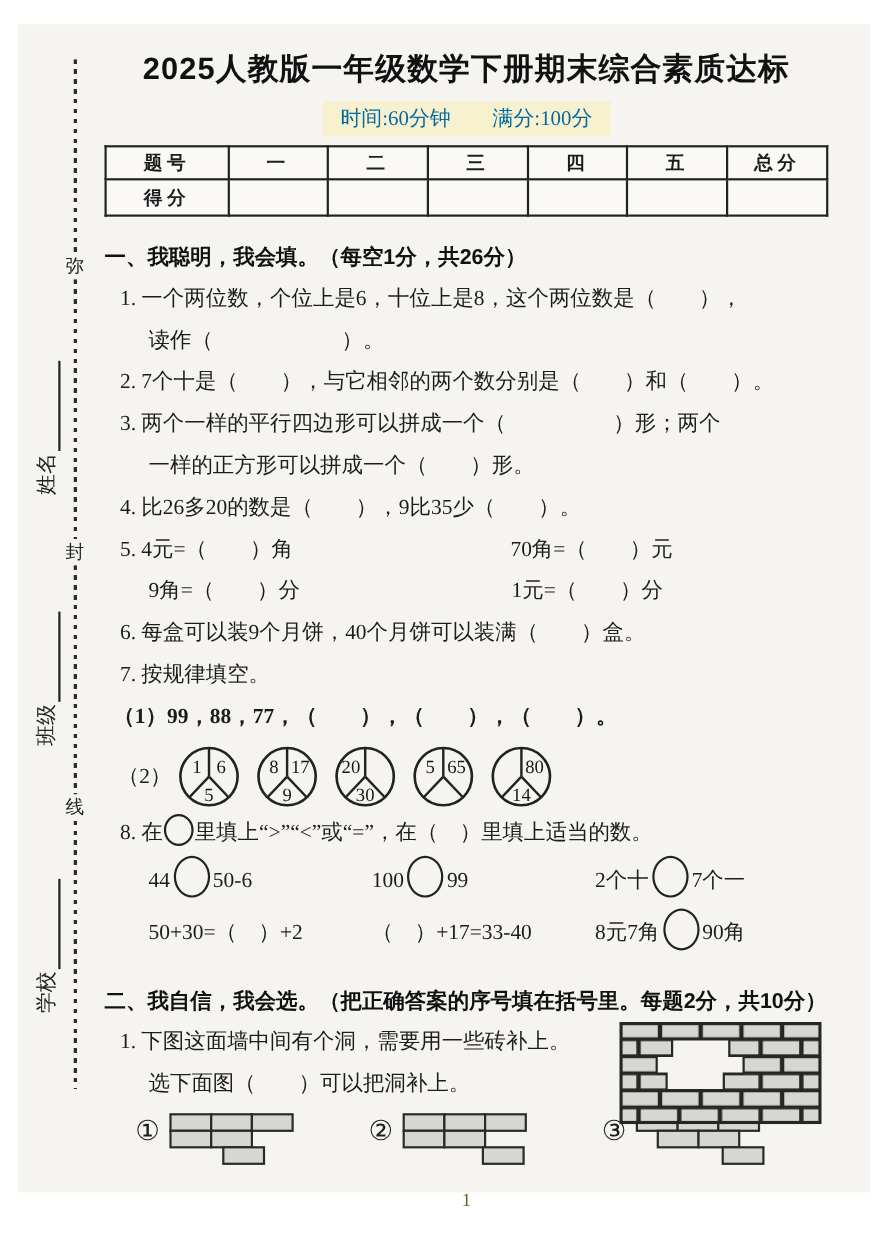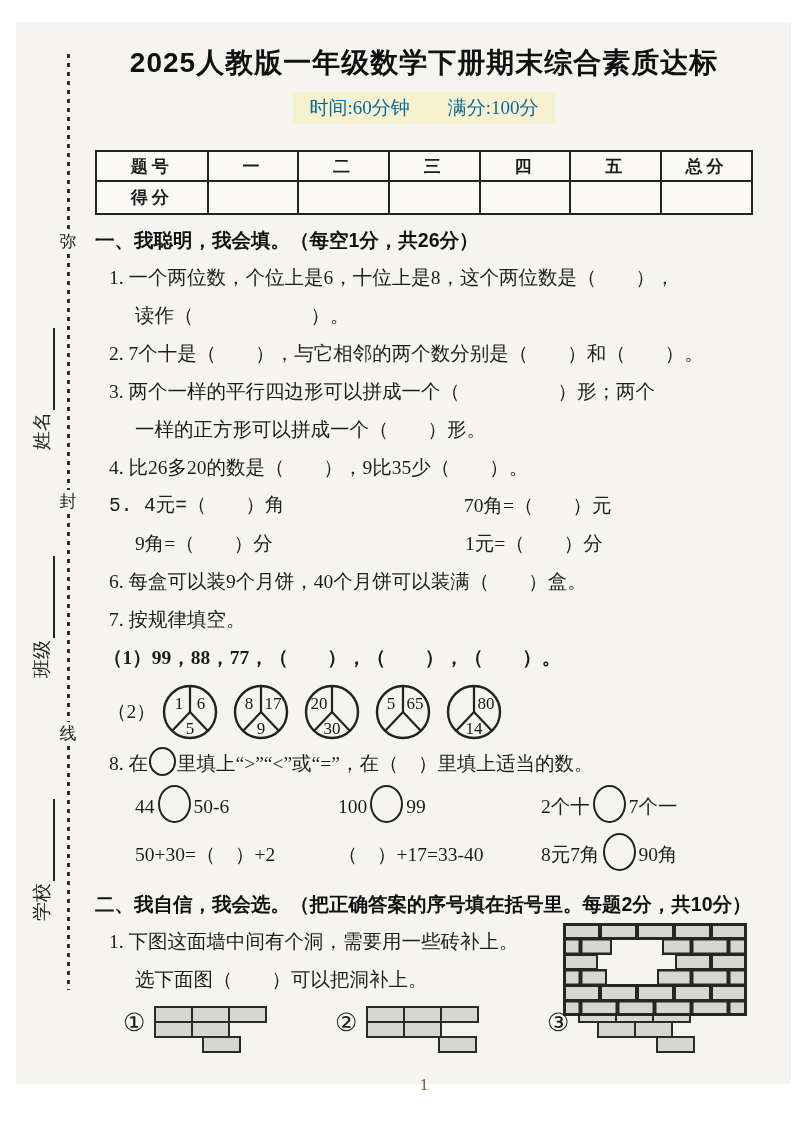--- a/index.html
+++ b/index.html
@@ -21,34 +21,34 @@
       display:flex;align-items:flex-end;}
   .side-label .ul{display:inline-block;width:82px;border-bottom:2px solid #222;height:18px;margin-left:2px;}
 
   
   .main{position:absolute;left:95px;top:42px;width:658px;}
   .title{font-family:"Liberation Sans","DejaVu Sans",sans-serif;font-weight:bold;
          font-size:28px;line-height:42px;text-align:center;letter-spacing:1px;color:#111;}
   .sub-wrap{text-align:center;margin-top:8px;}
   .subtitle{display:inline-block;background:#f7f1cf;padding:3px 16px;font-size:19px;color:#0369a1;}
 
-  table.score{width:100%;border-collapse:collapse;table-layout:fixed;margin-top:26px;background:#faf9f6;}
+  table.score{width:100%;border-collapse:collapse;table-layout:fixed;margin-top:8px;background:#faf9f6;}
   table.score td{border:2.5px solid #222;text-align:center;vertical-align:middle;
       font-family:"Liberation Sans",sans-serif;font-size:17px;height:26px;}
   table.score td.hd{font-weight:bold;letter-spacing:4px;}
   table.score tr.r2 td{height:29px;}
   table.score col.c0{width:17%;}
 
-  .sec-head{margin-top:6px;font-family:"Liberation Sans",sans-serif;font-weight:bold;
+  .sec-head{margin-top:18px;font-family:"Liberation Sans",sans-serif;font-weight:bold;
       font-size:19.5px;line-height:38px;white-space:nowrap;color:#111;}
   .qline{font-size:19.5px;line-height:38px;white-space:nowrap;padding-left:14px;}
   .cont{padding-left:40px;}
   .q71{font-size:19.5px;line-height:38px;padding-left:8px;white-space:nowrap;font-weight:bold;}
   .cols{display:flex;}
-  .c1a{flex:0 0 355px;font-family:Liberation Mono, monospace;}
+  .c1a{flex:0 0 355px;}
   .c1b{flex:0 0 330px;}
 
   .circles-row{display:flex;align-items:center;padding-left:12px;height:68px;}
   .q72label{font-size:19.5px;width:54px;flex:0 0 54px;}
   .pcirc{margin-right:13px;}
   .pcirc text{font-size:17px;font-family:"Liberation Serif",serif;fill:#161616;}
 
   .cir{display:inline-block;width:29px;height:34px;border:2.2px solid #222;border-radius:50%;
        vertical-align:-10px;margin:0 3px;}
   .cir.sm{width:23px;height:25px;vertical-align:-6px;margin:0 1px;}

